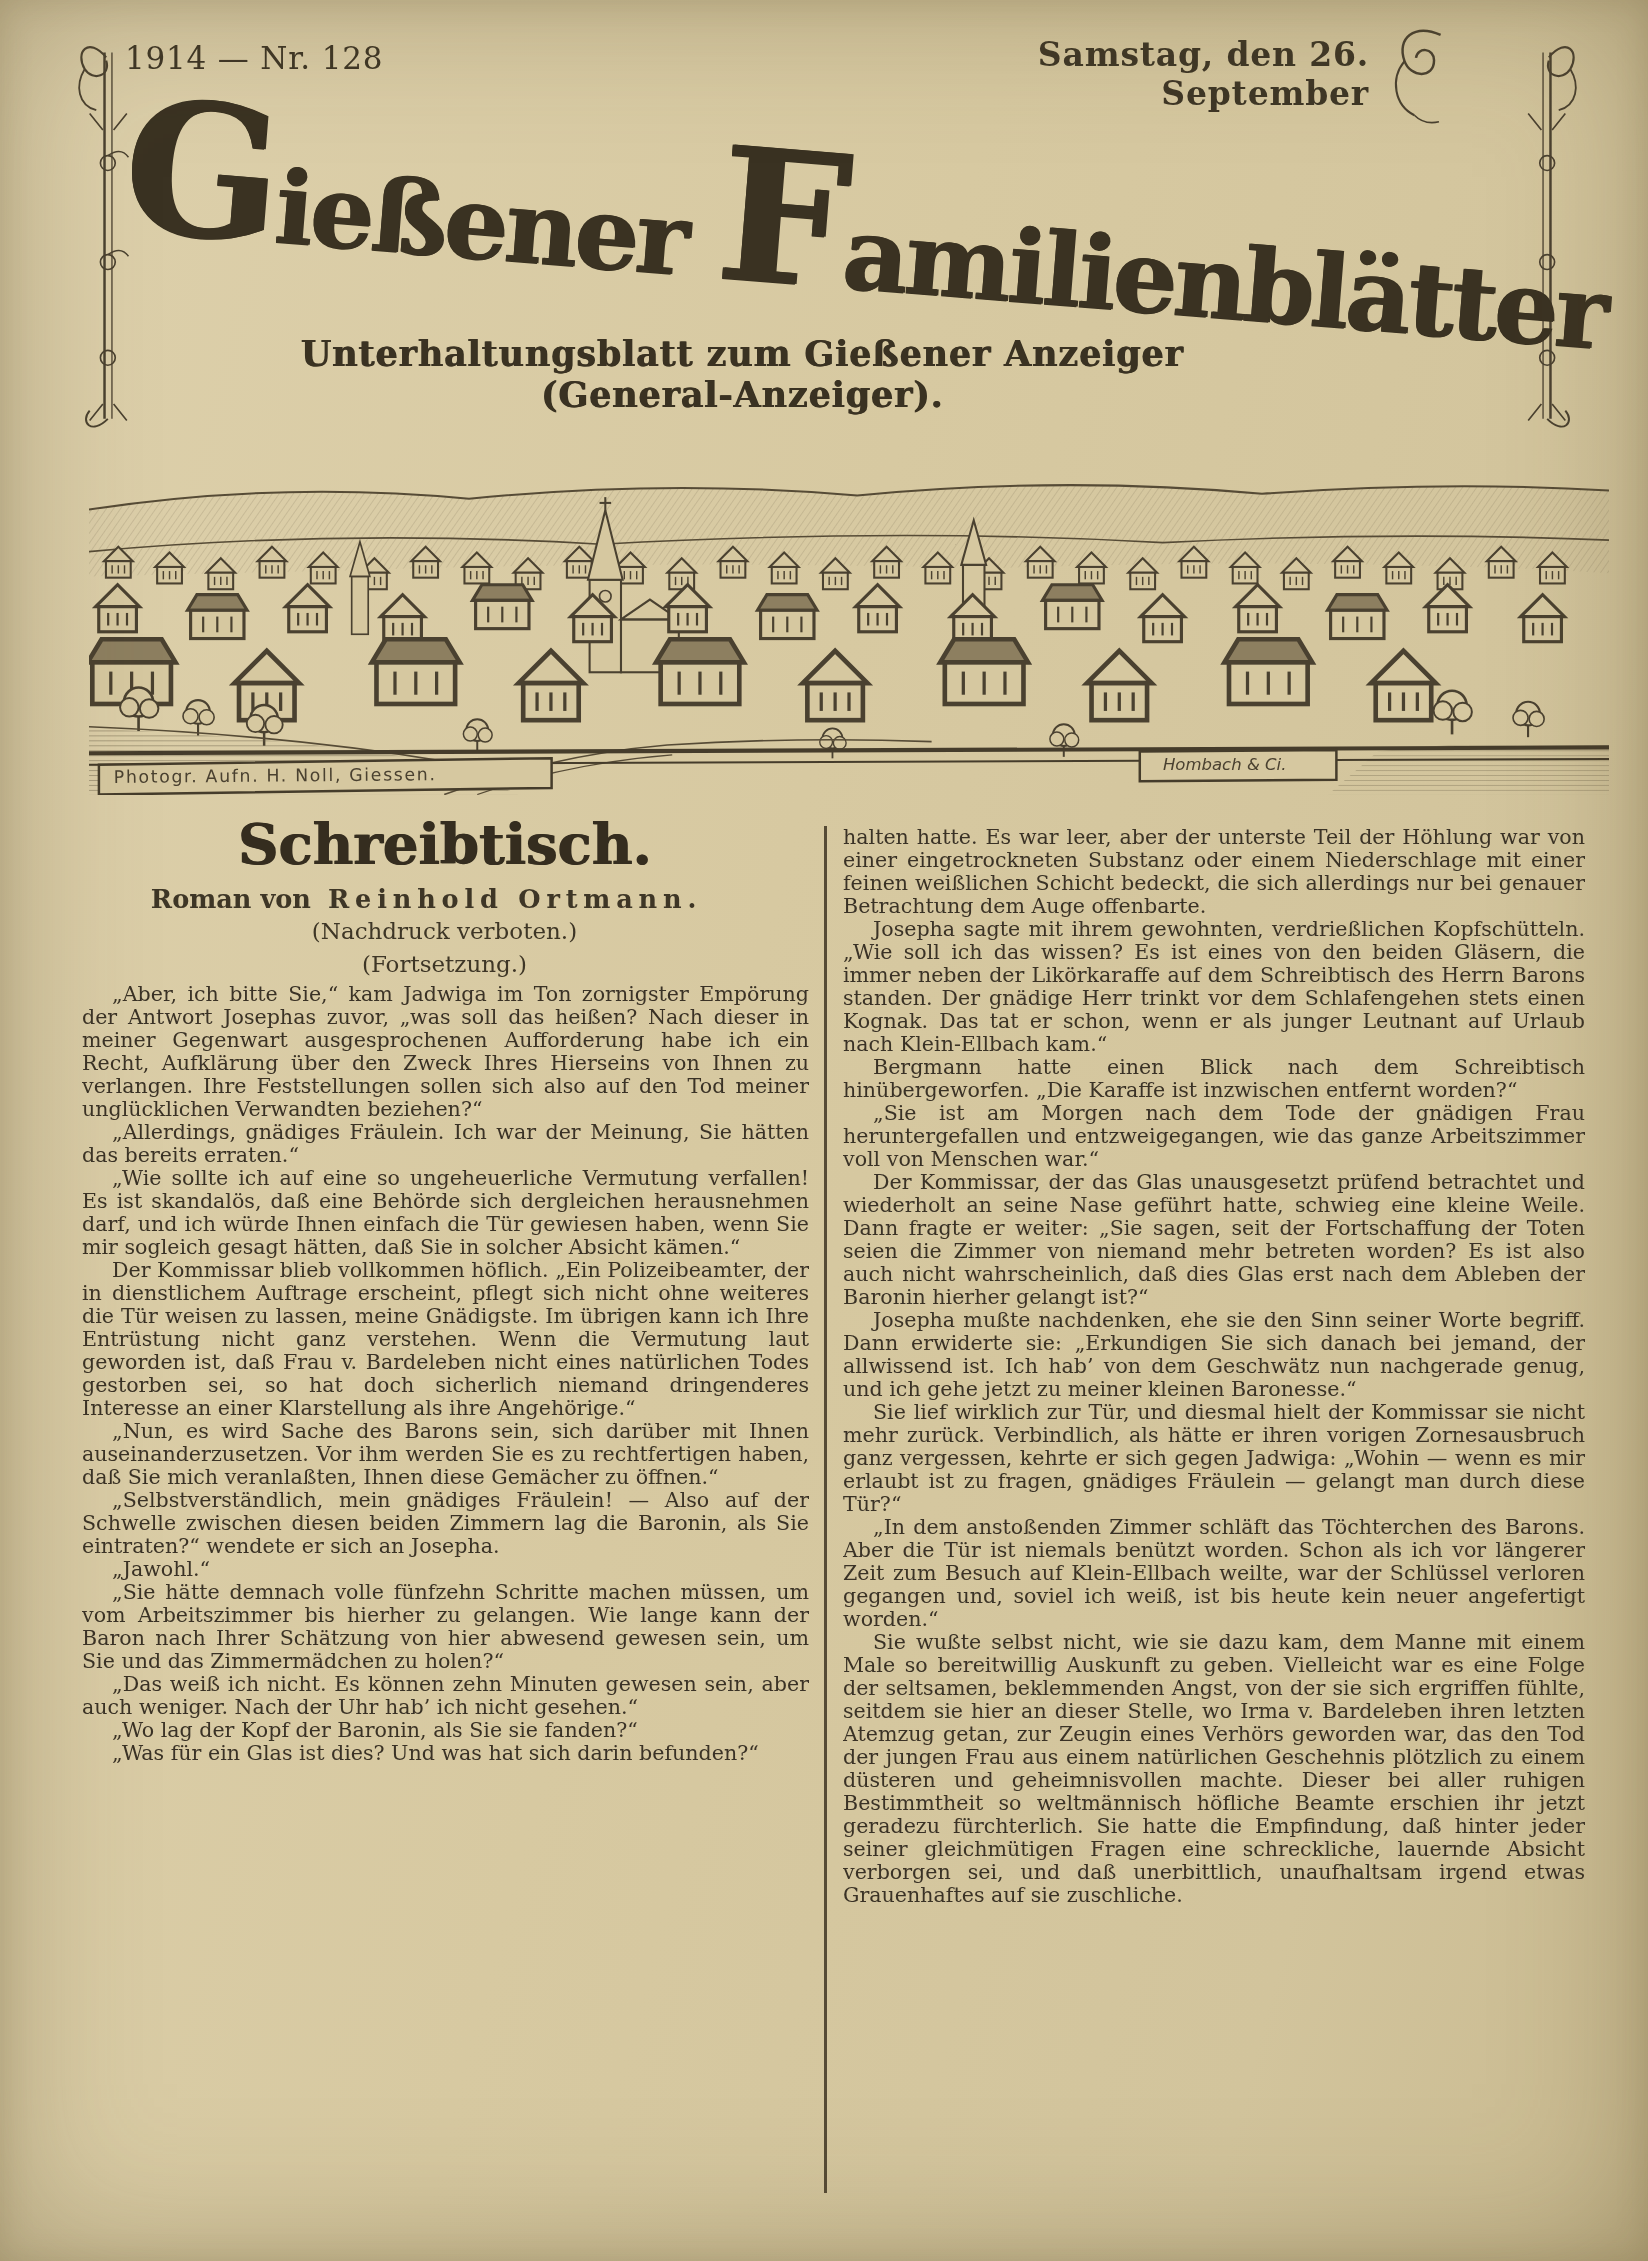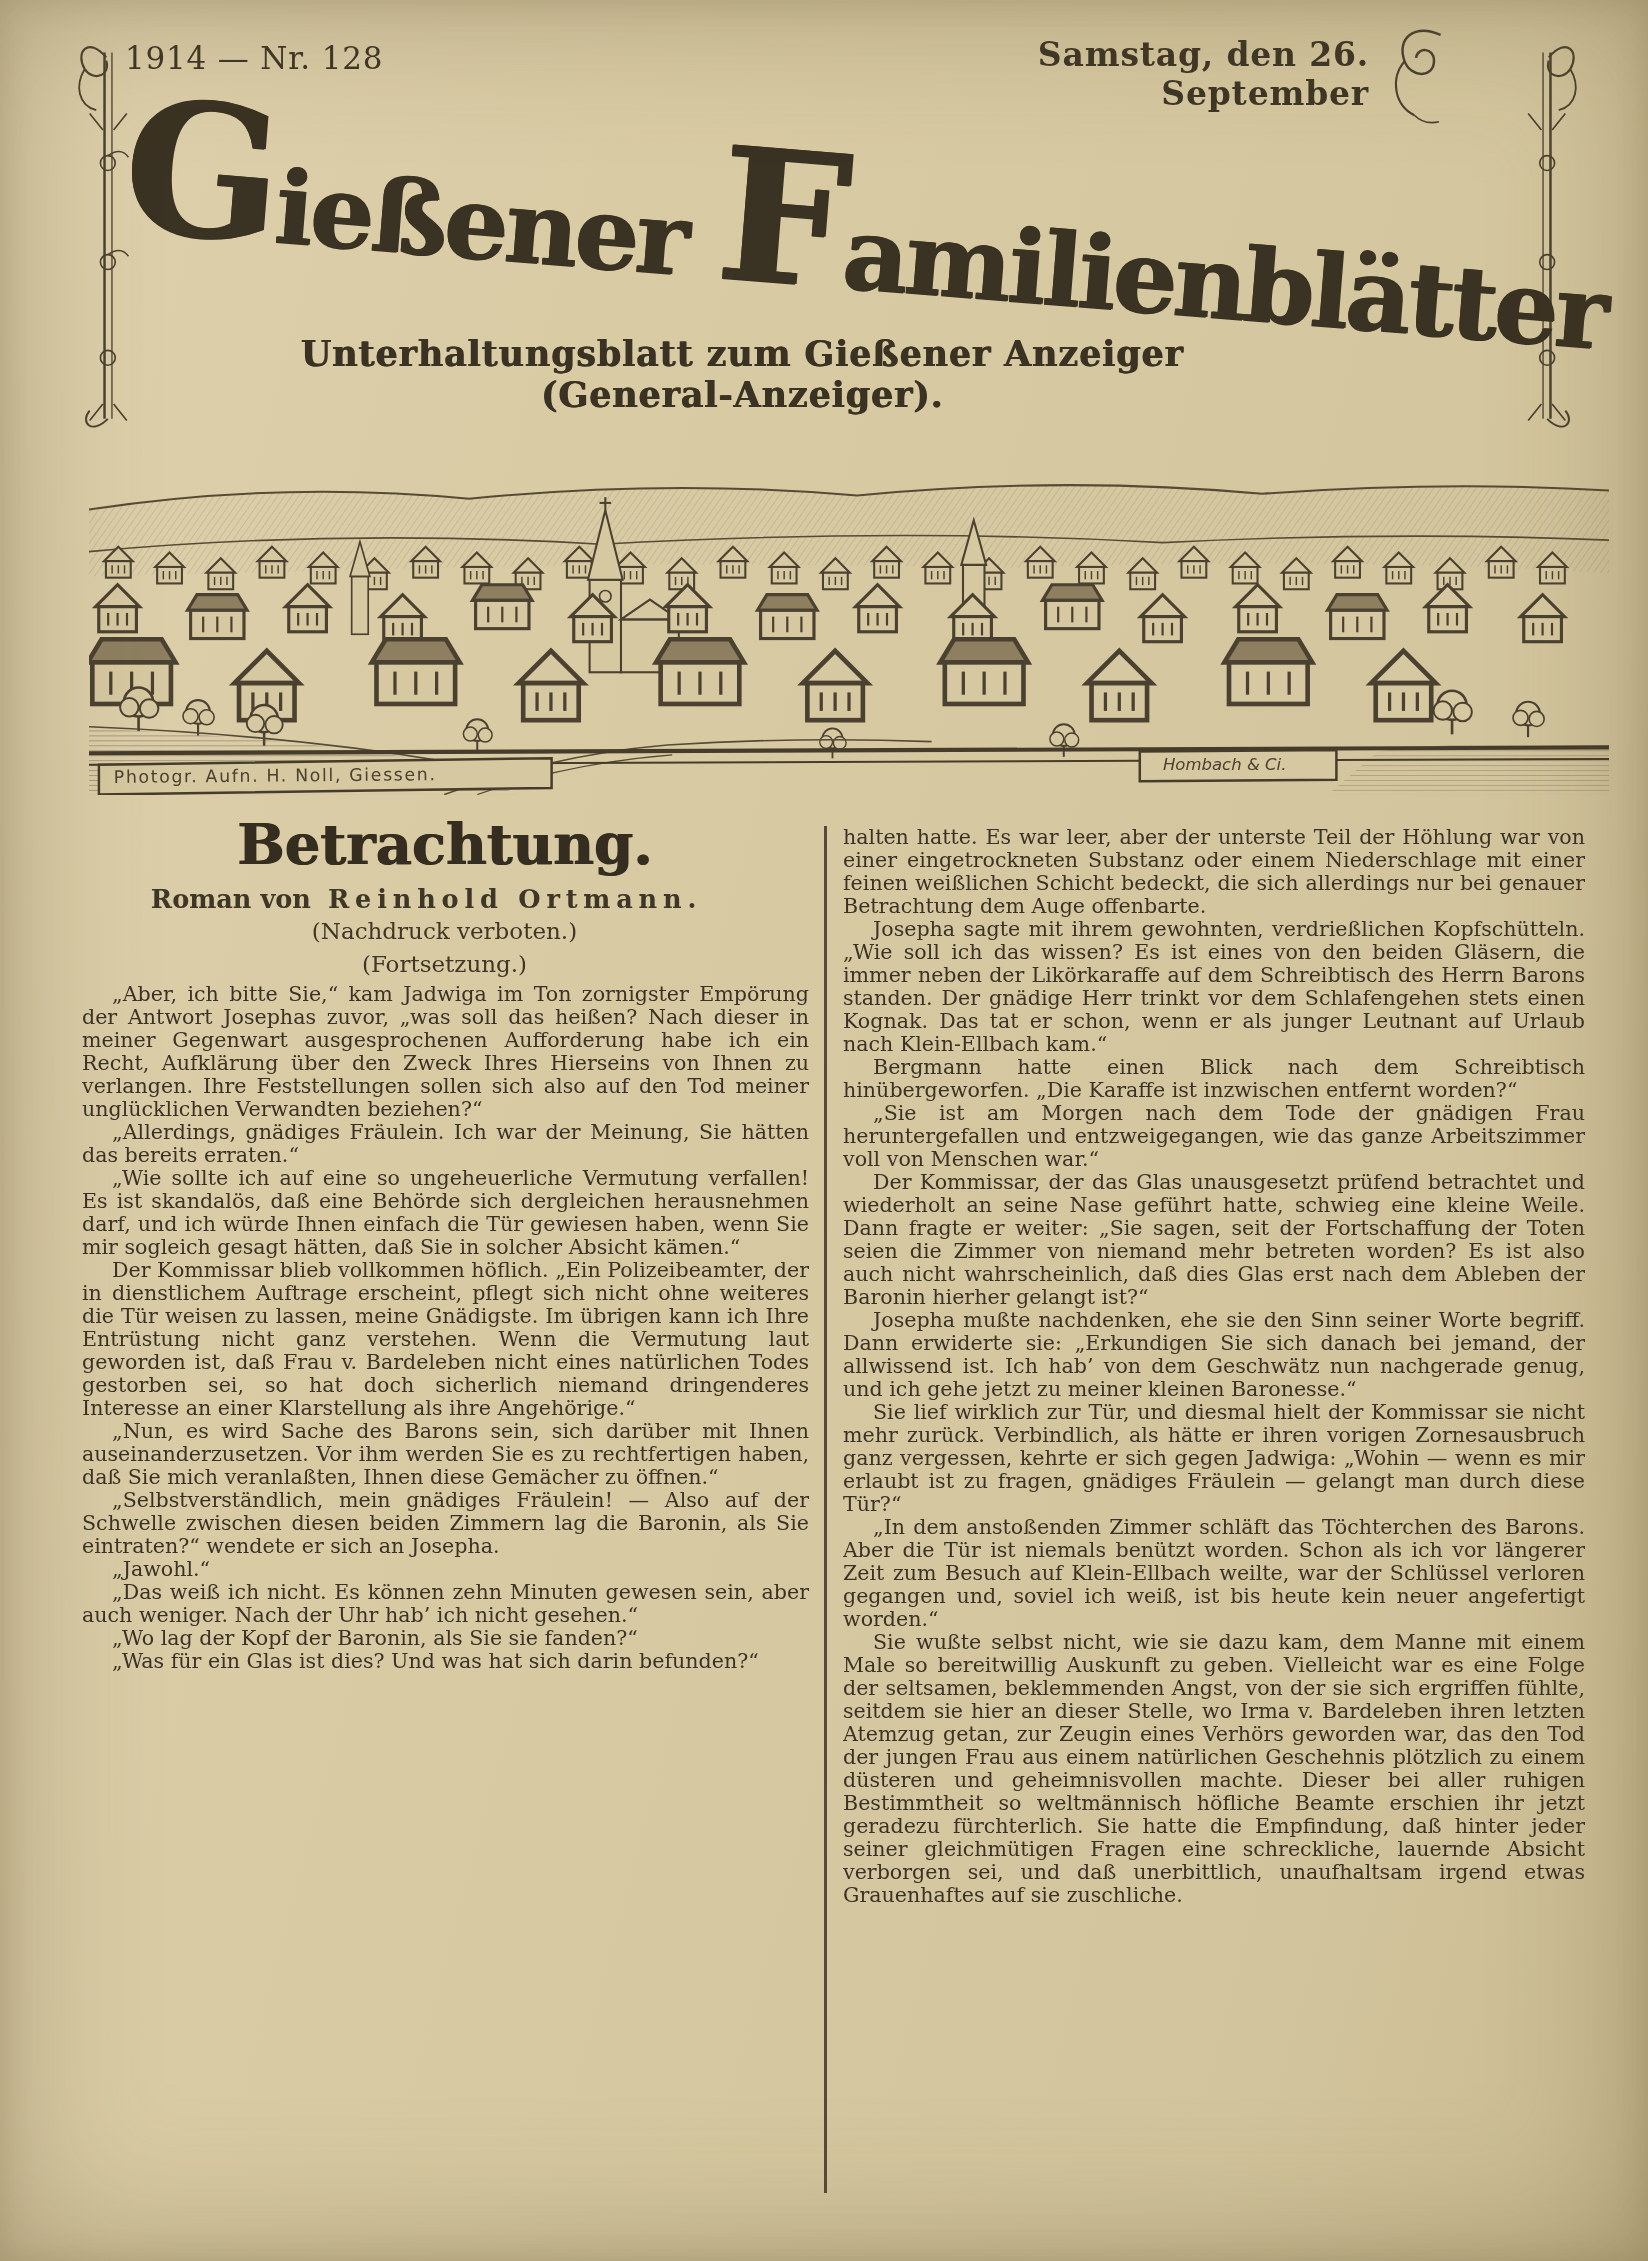--- a/index.html
+++ b/index.html
@@ -272,36 +272,37 @@
     <path d="M1500,500 L1560,448 Q1700,432 1840,438 L1840,500 Z" fill="url(#hatchH)" opacity="0.4" stroke="none"></path>
 
     <line x1="0" y1="450" x2="1840" y2="443" stroke="#453c2b" stroke-width="5"></line>
     <line x1="0" y1="464" x2="1840" y2="457" stroke="#453c2b" stroke-width="2.5"></line>
     <path d="M12,464 L560,456 L560,492 L12,500 Z" fill="#d6c8a0" stroke="#453c2b" stroke-width="3"></path>
     <text x="30" y="486" font-size="21" letter-spacing="2" fill="#4a4130" transform="rotate(-0.5 30 486)">Photogr. Aufn. H. Noll, Giessen.</text>
     <path d="M1272,448 L1510,446 L1510,482 L1272,484 Z" fill="#d6c8a0" stroke="#453c2b" stroke-width="3"></path>
     <text x="1300" y="470" font-size="20" font-style="italic" fill="#4a4130">Hombach &amp; Ci.</text>
   </svg>
 
-  <div class="article-title">Betrachtung.</div>
+  <div class="article-title">Schreibtisch.</div>
   <div class="article-byline">
     <span>Roman von</span>
     <span class="byline-name">Reinhold Ortmann.</span>
   </div>
   <div class="article-notice">(Nachdruck verboten.)</div>
   <div class="article-continuation">(Fortsetzung.)</div>
 
   <div class="column column-left">
       <p>„Aber, ich bitte Sie,“ kam Jadwiga im Ton zornigster Empörung der Antwort Josephas zuvor, „was soll das heißen? Nach dieser in meiner Gegenwart ausgesprochenen Aufforderung habe ich ein Recht, Aufklärung über den Zweck Ihres Hierseins von Ihnen zu verlangen. Ihre Feststellungen sollen sich also auf den Tod meiner unglücklichen Verwandten beziehen?“</p>
       <p>„Allerdings, gnädiges Fräulein. Ich war der Meinung, Sie hätten das bereits erraten.“</p>
       <p>„Wie sollte ich auf eine so ungeheuerliche Vermutung verfallen! Es ist skandalös, daß eine Behörde sich dergleichen herausnehmen darf, und ich würde Ihnen einfach die Tür gewiesen haben, wenn Sie mir sogleich gesagt hätten, daß Sie in solcher Absicht kämen.“</p>
       <p>Der Kommissar blieb vollkommen höflich. „Ein Polizeibeamter, der in dienstlichem Auftrage erscheint, pflegt sich nicht ohne weiteres die Tür weisen zu lassen, meine Gnädigste. Im übrigen kann ich Ihre Entrüstung nicht ganz verstehen. Wenn die Vermutung laut geworden ist, daß Frau v. Bardeleben nicht eines natürlichen Todes gestorben sei, so hat doch sicherlich niemand dringenderes Interesse an einer Klarstellung als ihre Angehörige.“</p>
       <p>„Nun, es wird Sache des Barons sein, sich darüber mit Ihnen auseinanderzusetzen. Vor ihm werden Sie es zu rechtfertigen haben, daß Sie mich veranlaßten, Ihnen diese Gemächer zu öffnen.“</p>
       <p>„Selbstverständlich, mein gnädiges Fräulein! — Also auf der Schwelle zwischen diesen beiden Zimmern lag die Baronin, als Sie eintraten?“ wendete er sich an Josepha.</p>
       <p>„Jawohl.“</p>
+      <p>„Sie hätte demnach volle fünfzehn Schritte machen müssen, um vom Arbeitszimmer bis hierher zu gelangen. Wie lange kann der Baron nach Ihrer Schätzung von hier abwesend gewesen sein, um Sie und das Zimmermädchen zu holen?“</p>
       <p>„Das weiß ich nicht. Es können zehn Minuten gewesen sein, aber auch weniger. Nach der Uhr hab’ ich nicht gesehen.“</p>
       <p>„Wo lag der Kopf der Baronin, als Sie sie fanden?“</p>
       <p>„Was für ein Glas ist dies? Und was hat sich darin befunden?“</p>
     </div>
   <div class="column-divider"></div>
   <div class="column column-right">
       <p>halten hatte. Es war leer, aber der unterste Teil der Höhlung war von einer eingetrockneten Substanz oder einem Niederschlage mit einer feinen weißlichen Schicht bedeckt, die sich allerdings nur bei genauer Betrachtung dem Auge offenbarte.</p>
       <p>Josepha sagte mit ihrem gewohnten, verdrießlichen Kopfschütteln. „Wie soll ich das wissen? Es ist eines von den beiden Gläsern, die immer neben der Likörkaraffe auf dem Schreibtisch des Herrn Barons standen. Der gnädige Herr trinkt vor dem Schlafengehen stets einen Kognak. Das tat er schon, wenn er als junger Leutnant auf Urlaub nach Klein-Ellbach kam.“</p>
       <p>Bergmann hatte einen Blick nach dem Schreibtisch hinübergeworfen. „Die Karaffe ist inzwischen entfernt worden?“</p>
       <p>„Sie ist am Morgen nach dem Tode der gnädigen Frau heruntergefallen und entzweigegangen, wie das ganze Arbeitszimmer voll von Menschen war.“</p>

